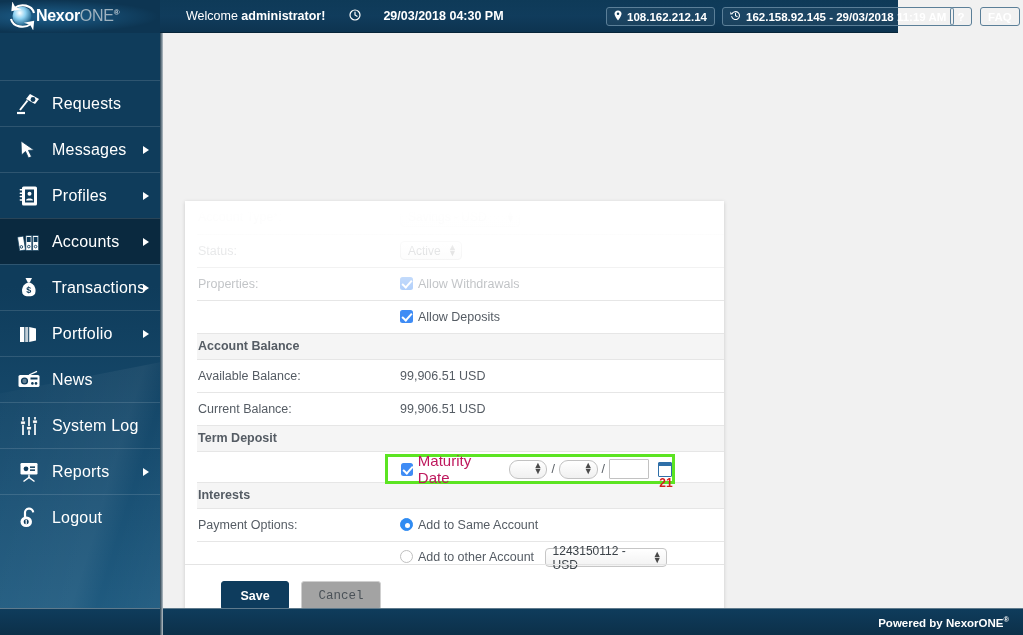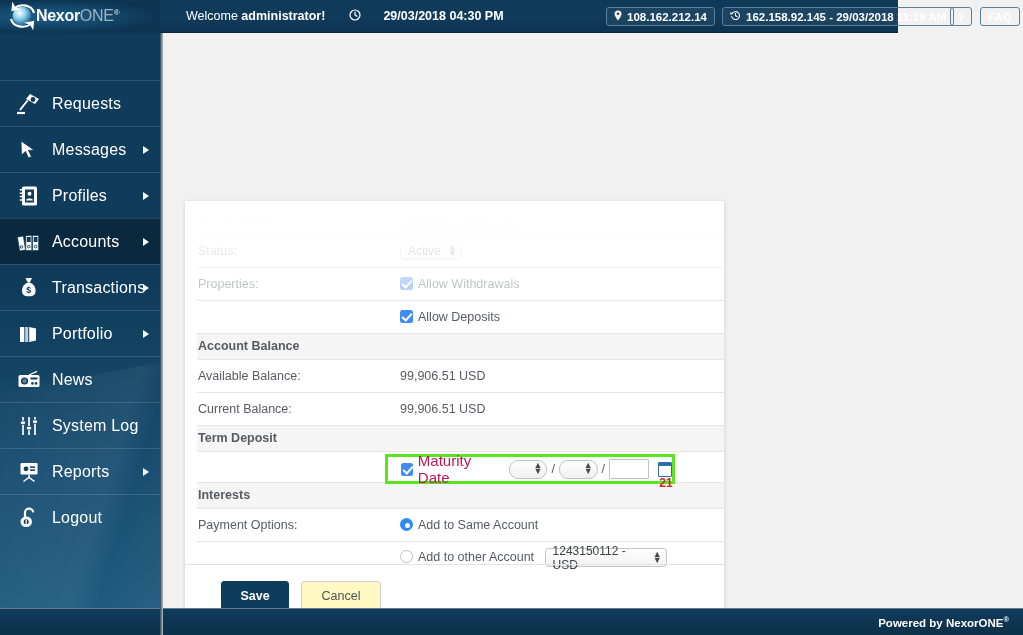--- a/index.html
+++ b/index.html
@@ -224,22 +224,23 @@
     font-size: 12.5px; font-weight: bold;
     border-radius: 3px; cursor: pointer;
     display: flex; align-items: center; justify-content: center;
   }
   #save-btn {
     width: 68px; height: 29px;
     background: #0e3c5d; color: #ffffff; border: 1px solid #0e3c5d;
   }
   #cancel-btn {
     width: 80px; height: 29px;
-    background: #fef9c3; color: #4b5258; border: 1px solid #cfcfcf;
+    background: #a3a3a3; color: #4b5258; border: 1px solid #cfcfcf;
     font-weight: normal;
+    font-family: Liberation Mono, monospace;
   }
   #btn-sep {
     position: absolute; left: 0; top: 363px; width: 539px; height: 1px;
     background: #e4e4e4;
   }
 
   
   #footer {
     position: absolute; left: 0; bottom: 0; width: 1023px; height: 27px;
     background: linear-gradient(to bottom, #0f3c5c, #0c3049);

